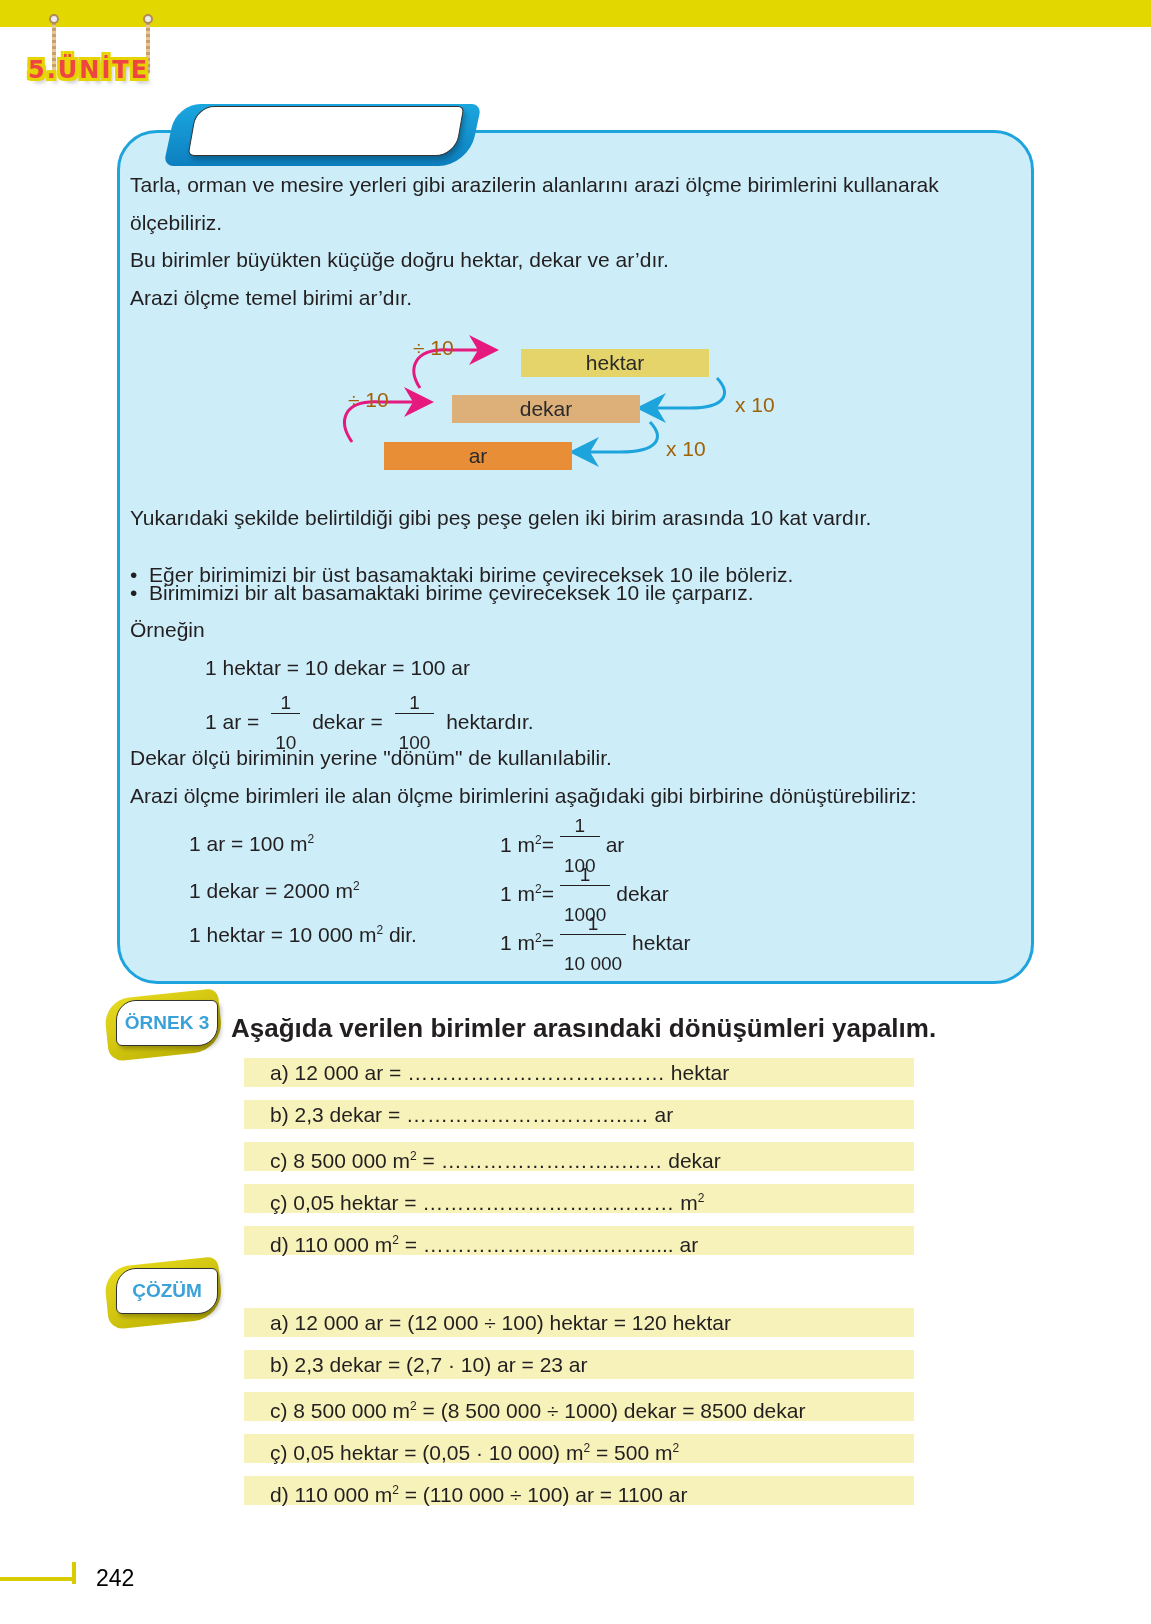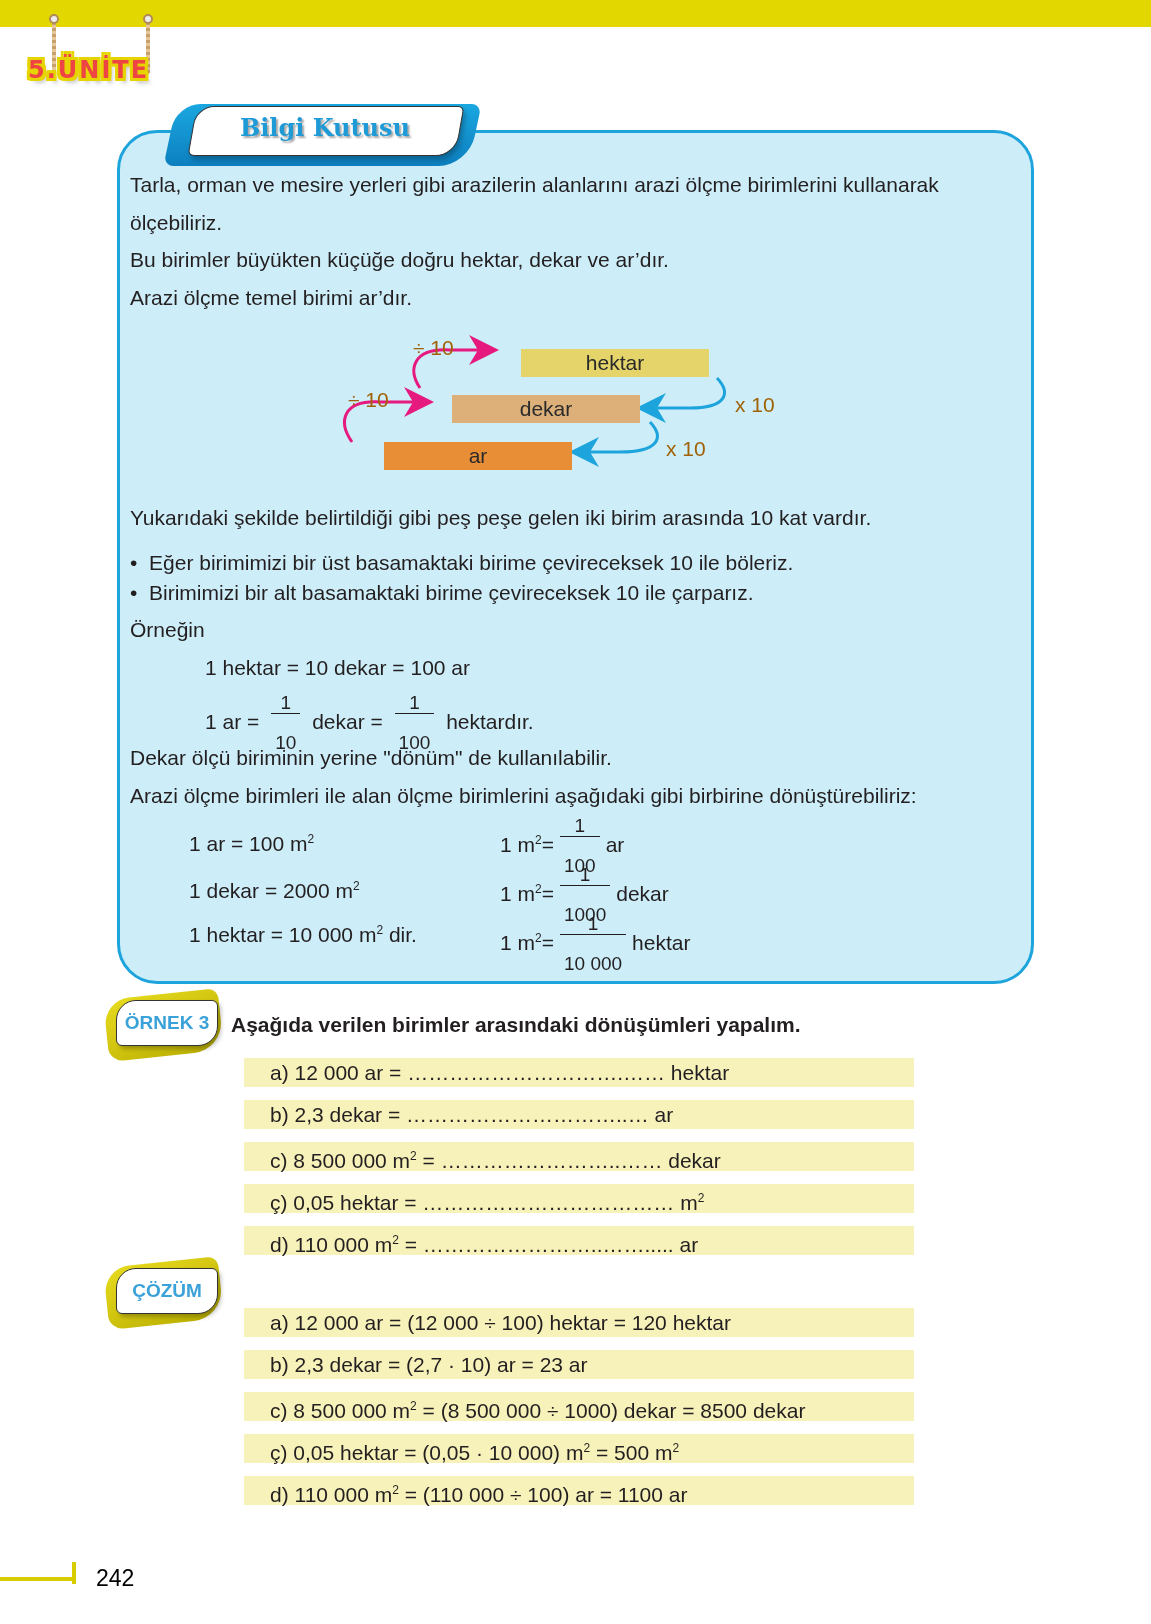--- a/index.html
+++ b/index.html
@@ -52,21 +52,21 @@
   sup { font-size: 12px; vertical-align: 8px; }
 
   .badge { position: absolute; width: 115px; height: 60px; }
   .badge .yel { position: absolute; left: 0; top: 0; width: 115px; height: 62px;
     background: linear-gradient(160deg, #e8dc20, #b9ad00); border-radius: 26px 10px 30px 14px; transform: rotate(-6deg); }
   .badge .wht { position: absolute; left: 10px; top: 6px; width: 102px; height: 46px; background: #ffffff;
     border: 1.5px solid #333; border-radius: 20px 6px 20px 6px; box-shadow: 3px 3px 4px rgba(0,0,0,0.25); }
   .badge .txt { position: absolute; left: 10px; top: 18px; width: 102px; text-align: center; font-weight: bold;
     font-size: 19px; color: #3aa2d8; }
 
-  .q-title { position: absolute; left: 231px; top: 1013px; font-weight: bold; font-size: 21px; color: #231f20; white-space: nowrap; }
+  .q-title { position: absolute; left: 231px; top: 1013px; font-weight: bold; font-size: 26px; color: #231f20; white-space: nowrap; }
 
   .row { position: absolute; left: 244px; width: 670px; height: 29px; background: #f7f2ba;
     font-size: 21px; line-height: 29px; padding-left: 26px; white-space: nowrap; color: #231f20; }
 
   .footer-line { position: absolute; left: 0; top: 1577px; width: 74px; height: 4px; background: #d6cc00; }
   .footer-tick { position: absolute; left: 72px; top: 1562px; width: 4px; height: 22px; background: #d6cc00; }
   .page-num { position: absolute; left: 96px; top: 1565px; font-size: 23px; color: #000000; }
 </style>
 </head>
 <body>
@@ -79,21 +79,20 @@
   <div class="ring r1"></div>
   <div class="ring r2"></div>
   <span class="label">5.ÜNİTE</span>
 </div>
 
 <div class="info-box"></div>
 
 <div class="info-tab">
   <div class="tab-blue"></div>
   <div class="tab-white"></div>
-  <div class="tab-title">Bilgi Kutusu</div>
 </div>
 
 <div class="p" style="top:172px">Tarla,  orman ve mesire yerleri gibi arazilerin alanlarını arazi ölçme birimlerini kullanarak</div>
 <div class="p" style="top:210px">ölçebiliriz.</div>
 <div class="p" style="top:247px">Bu birimler büyükten küçüğe doğru hektar, dekar ve ar’dır.</div>
 <div class="p" style="top:285px">Arazi ölçme temel birimi ar’dır.</div>
 
 <div>
   <svg class="arrows" viewBox="0 0 460 150">
     <defs>
@@ -112,21 +111,21 @@
   <div class="bar hektar">hektar</div>
   <div class="bar dekar">dekar</div>
   <div class="bar ar">ar</div>
   <div class="op" style="left:413px; top:335px">÷ 10</div>
   <div class="op" style="left:348px; top:387px">÷ 10</div>
   <div class="op" style="left:735px; top:392px">x 10</div>
   <div class="op" style="left:666px; top:436px">x 10</div>
 </div>
 
 <div class="p" style="top:505px">Yukarıdaki şekilde belirtildiği gibi peş peşe gelen iki birim arasında 10 kat vardır.</div>
-<div class="p" style="top:550px">•&nbsp;&nbsp;<span>Eğer birimimizi bir üst basamaktaki birime çevireceksek 10 ile böleriz.</span></div>
+<div class="p" style="top:562px">•&nbsp;&nbsp;<span>Eğer birimimizi bir üst basamaktaki birime çevireceksek 10 ile böleriz.</span></div>
 <div class="p" style="top:580px">•&nbsp;&nbsp;<span>Birimimizi bir alt basamaktaki birime çevireceksek 10 ile çarparız.</span></div>
 <div class="p" style="top:617px">Örneğin</div>
 <div class="p" style="top:655px; left:205px">1 hektar = 10 dekar = 100 ar</div>
 <div class="p" style="top:693px; left:205px; line-height:44px">
   <span>1 ar =</span>
   <span class="frac"><span class="num">1</span><span class="den">10</span></span>
   <span>dekar =</span>
   <span class="frac"><span class="num">1</span><span class="den">100</span></span>
   <span>hektardır.</span>
 </div>

